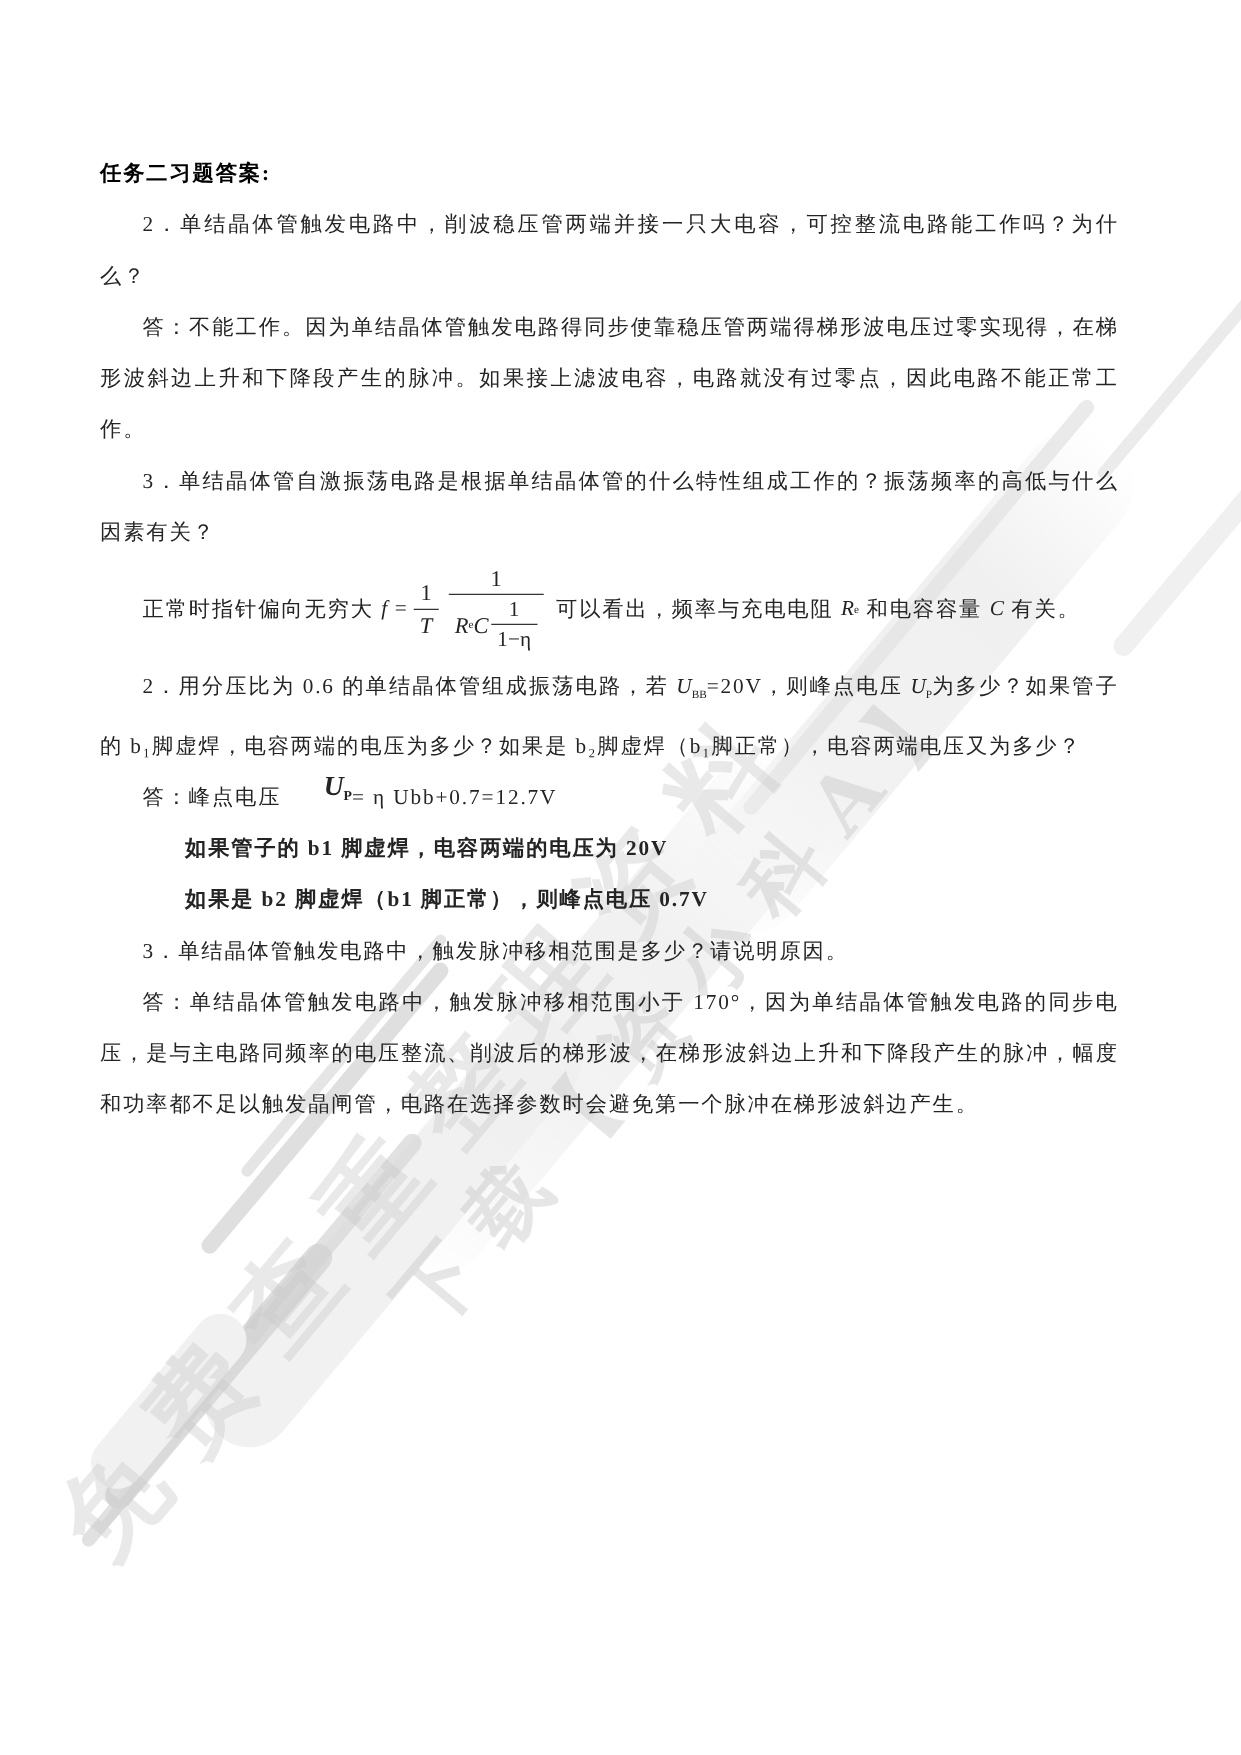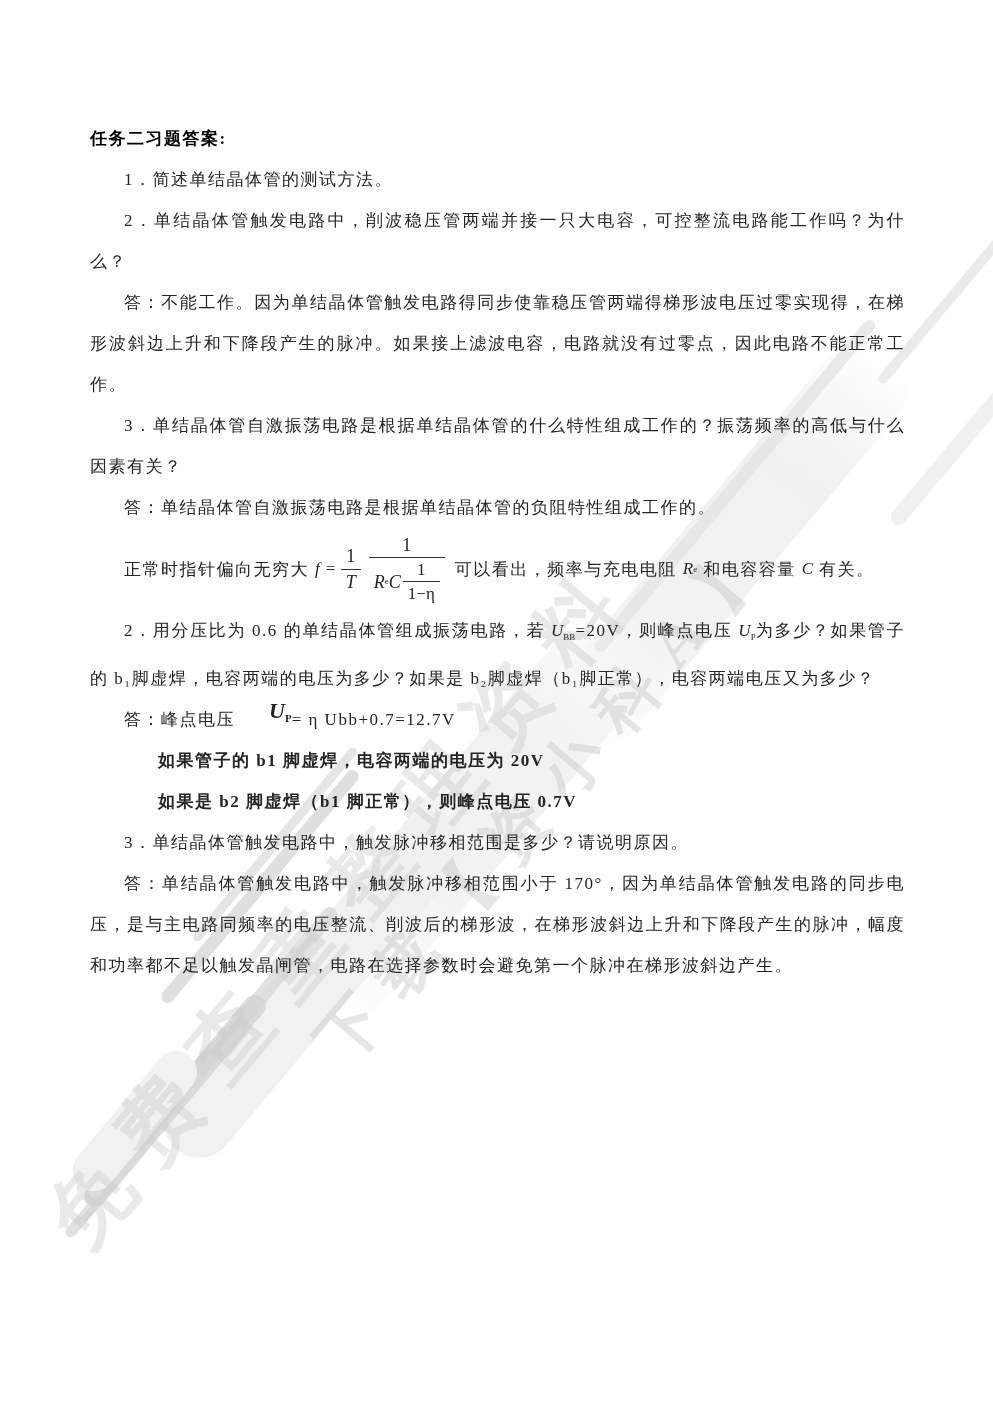--- a/index.html
+++ b/index.html
@@ -33,21 +33,21 @@
     transform-origin:left center;
     font-weight:700;
     white-space:nowrap;
     font-family:"DejaVu Serif","Liberation Serif",serif;
   }
   .wm-text.w1{left:65px;top:1180px;font-size:82px;letter-spacing:26px;color:#c8c8c8;opacity:.38;}
   .wm-text.w2{left:330px;top:1010px;font-size:64px;letter-spacing:22px;color:#c5c5c5;opacity:.42;}
   
   .content{
     position:absolute;z-index:2;
-    left:90px;top:118px;width:815px;
+    left:80px;top:118px;width:815px;
   }
   .content p{
     margin:0;
     font-size:17px;
     line-height:41px;
     letter-spacing:1.5px;
     text-align:justify;
   }
   .heading{
     margin:0;
@@ -109,27 +109,25 @@
     <div class="streak s11"></div>
     <div class="streak s12"></div>
     <div class="wm-text w1">免费查重整理资料</div>
     <div class="wm-text w2">下载【资小科A】</div>
   </div>
 
   <div class="content">
 
     <p class="heading">任务二习题答案:</p>
 
-    <p class="q">1．简述单结晶体管的测试方法。</p>
 
     <p class="q">2．单结晶体管触发电路中，削波稳压管两端并接一只大电容，可控整流电路能工作吗？为什么？</p>
     <p class="a">答：不能工作。因为单结晶体管触发电路得同步使靠稳压管两端得梯形波电压过零实现得，在梯形波斜边上升和下降段产生的脉冲。如果接上滤波电容，电路就没有过零点，因此电路不能正常工作。</p>
 
     <p class="q">3．单结晶体管自激振荡电路是根据单结晶体管的什么特性组成工作的？振荡频率的高低与什么因素有关？</p>
-    <p class="a">答：单结晶体管自激振荡电路是根据单结晶体管的负阻特性组成工作的。</p>
 
     <div class="formula-row">
       <span>正常时指针偏向无穷大</span>
       <span class="gap"></span>
       <span class="mvar">f</span>
       <span class="gap"></span>
       <span>=</span>
       <span class="frac">
         <span class="num">1</span>
         <span class="den mvar">T</span>

